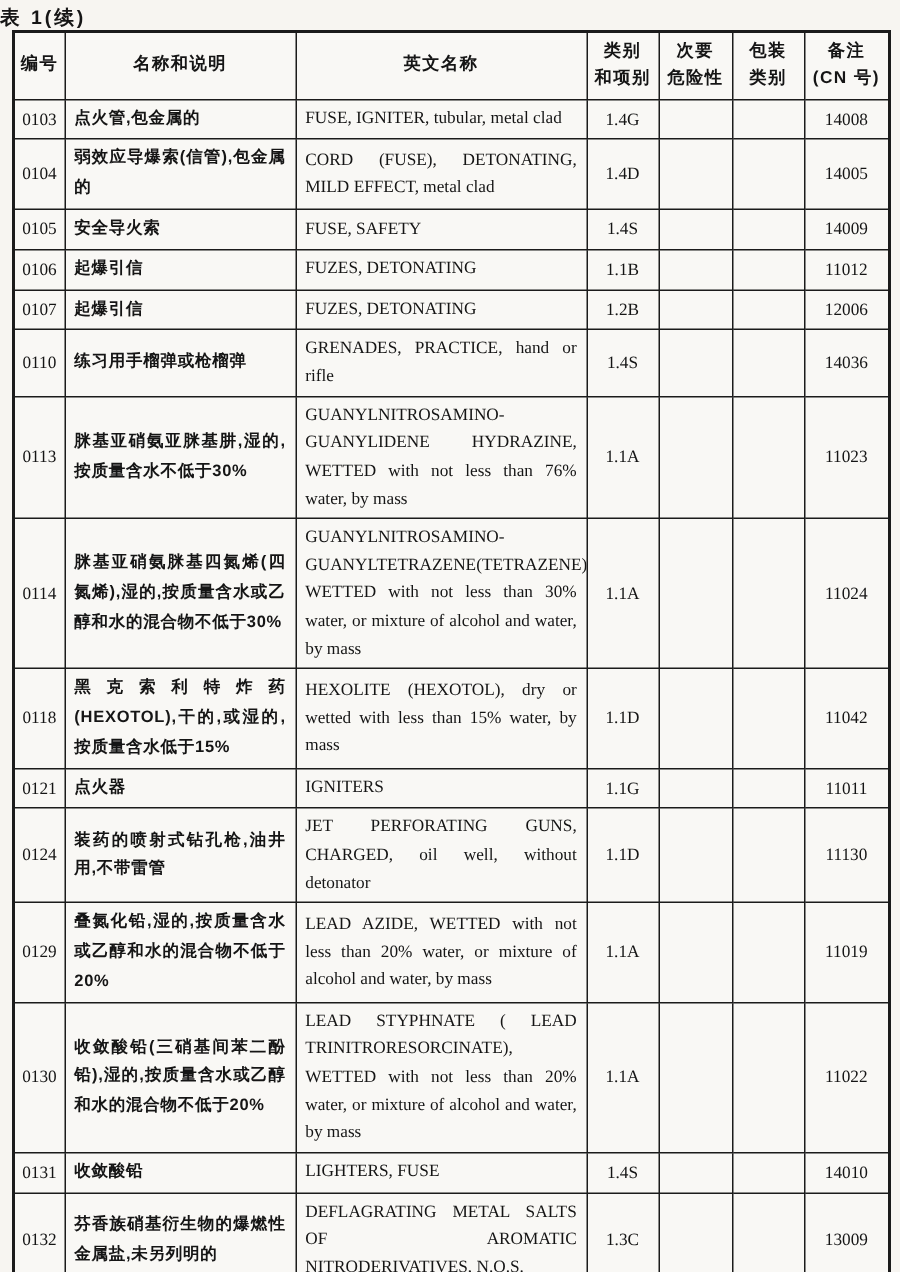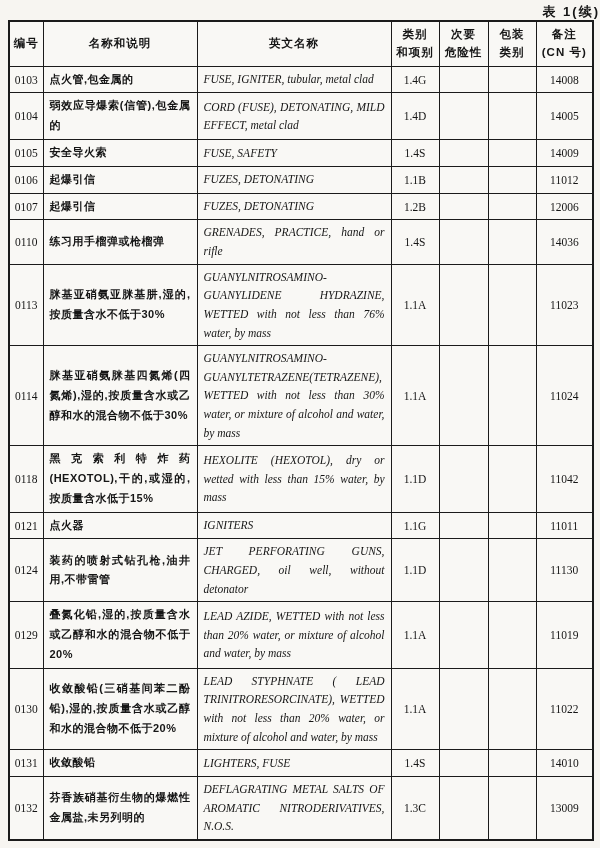--- a/index.html
+++ b/index.html
@@ -4,21 +4,21 @@
 <style>
   html,body { margin:0; padding:0; }
   body {
     width:600px; height:848px;
     background:#f7f5f1;
     font-family:"Liberation Sans", sans-serif;
     color:#151515;
     overflow:hidden;
   }
   .doc-title {
-    text-align:right;
+    text-align:left;
     font-weight:bold;
     font-size:13px;
     letter-spacing:2px;
     padding-top:3px;
     height:16px;
   }
   table.gb-table {
     border-collapse:collapse;
     table-layout:fixed;
     width:584px;
@@ -54,21 +54,20 @@
     padding:3px 6px;
     text-align:justify;
     letter-spacing:0.5px;
   }
   td.c-en {
     font-family:"Liberation Serif", serif;
     font-size:11.5px;
     line-height:1.62;
     padding:3px 6px;
     text-align:justify;
-    font-style:italic;
   }
   td.c-sub, td.c-pack { padding:0; }
 </style>
 </head>
 <body>
 
 <div class="doc-title">表 1(续)</div>
 
 <table class="gb-table">
   <colgroup>

